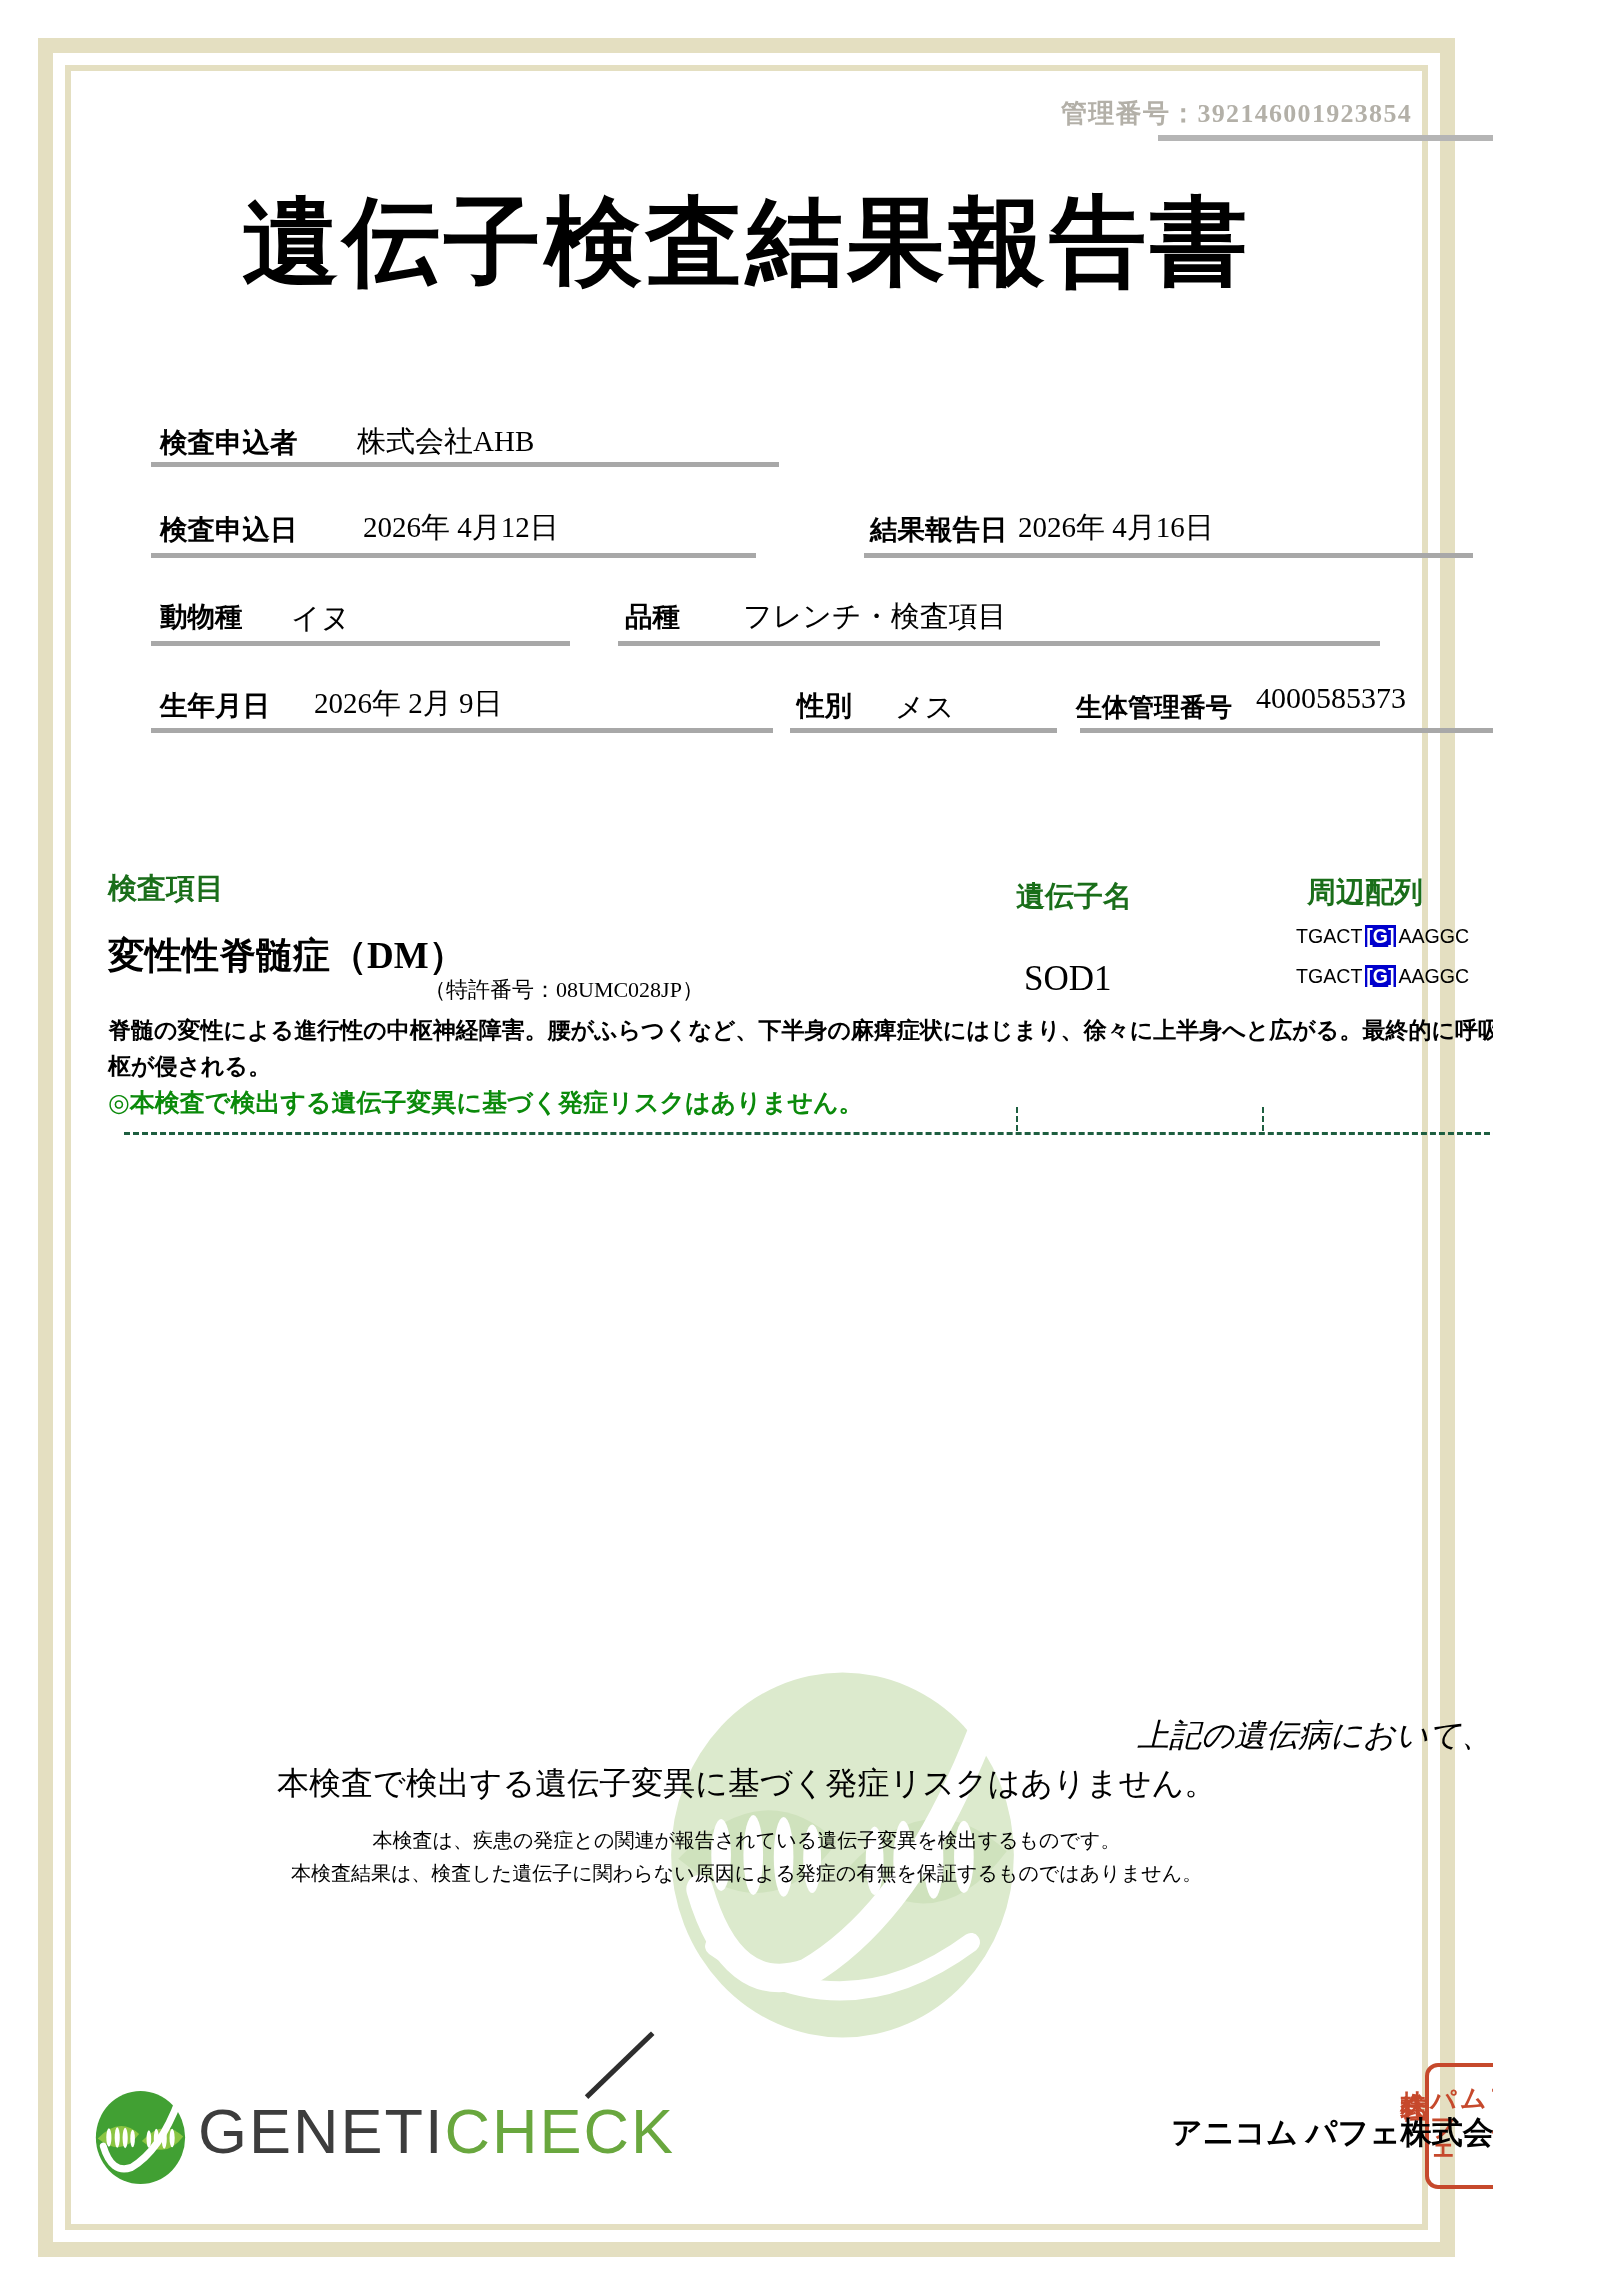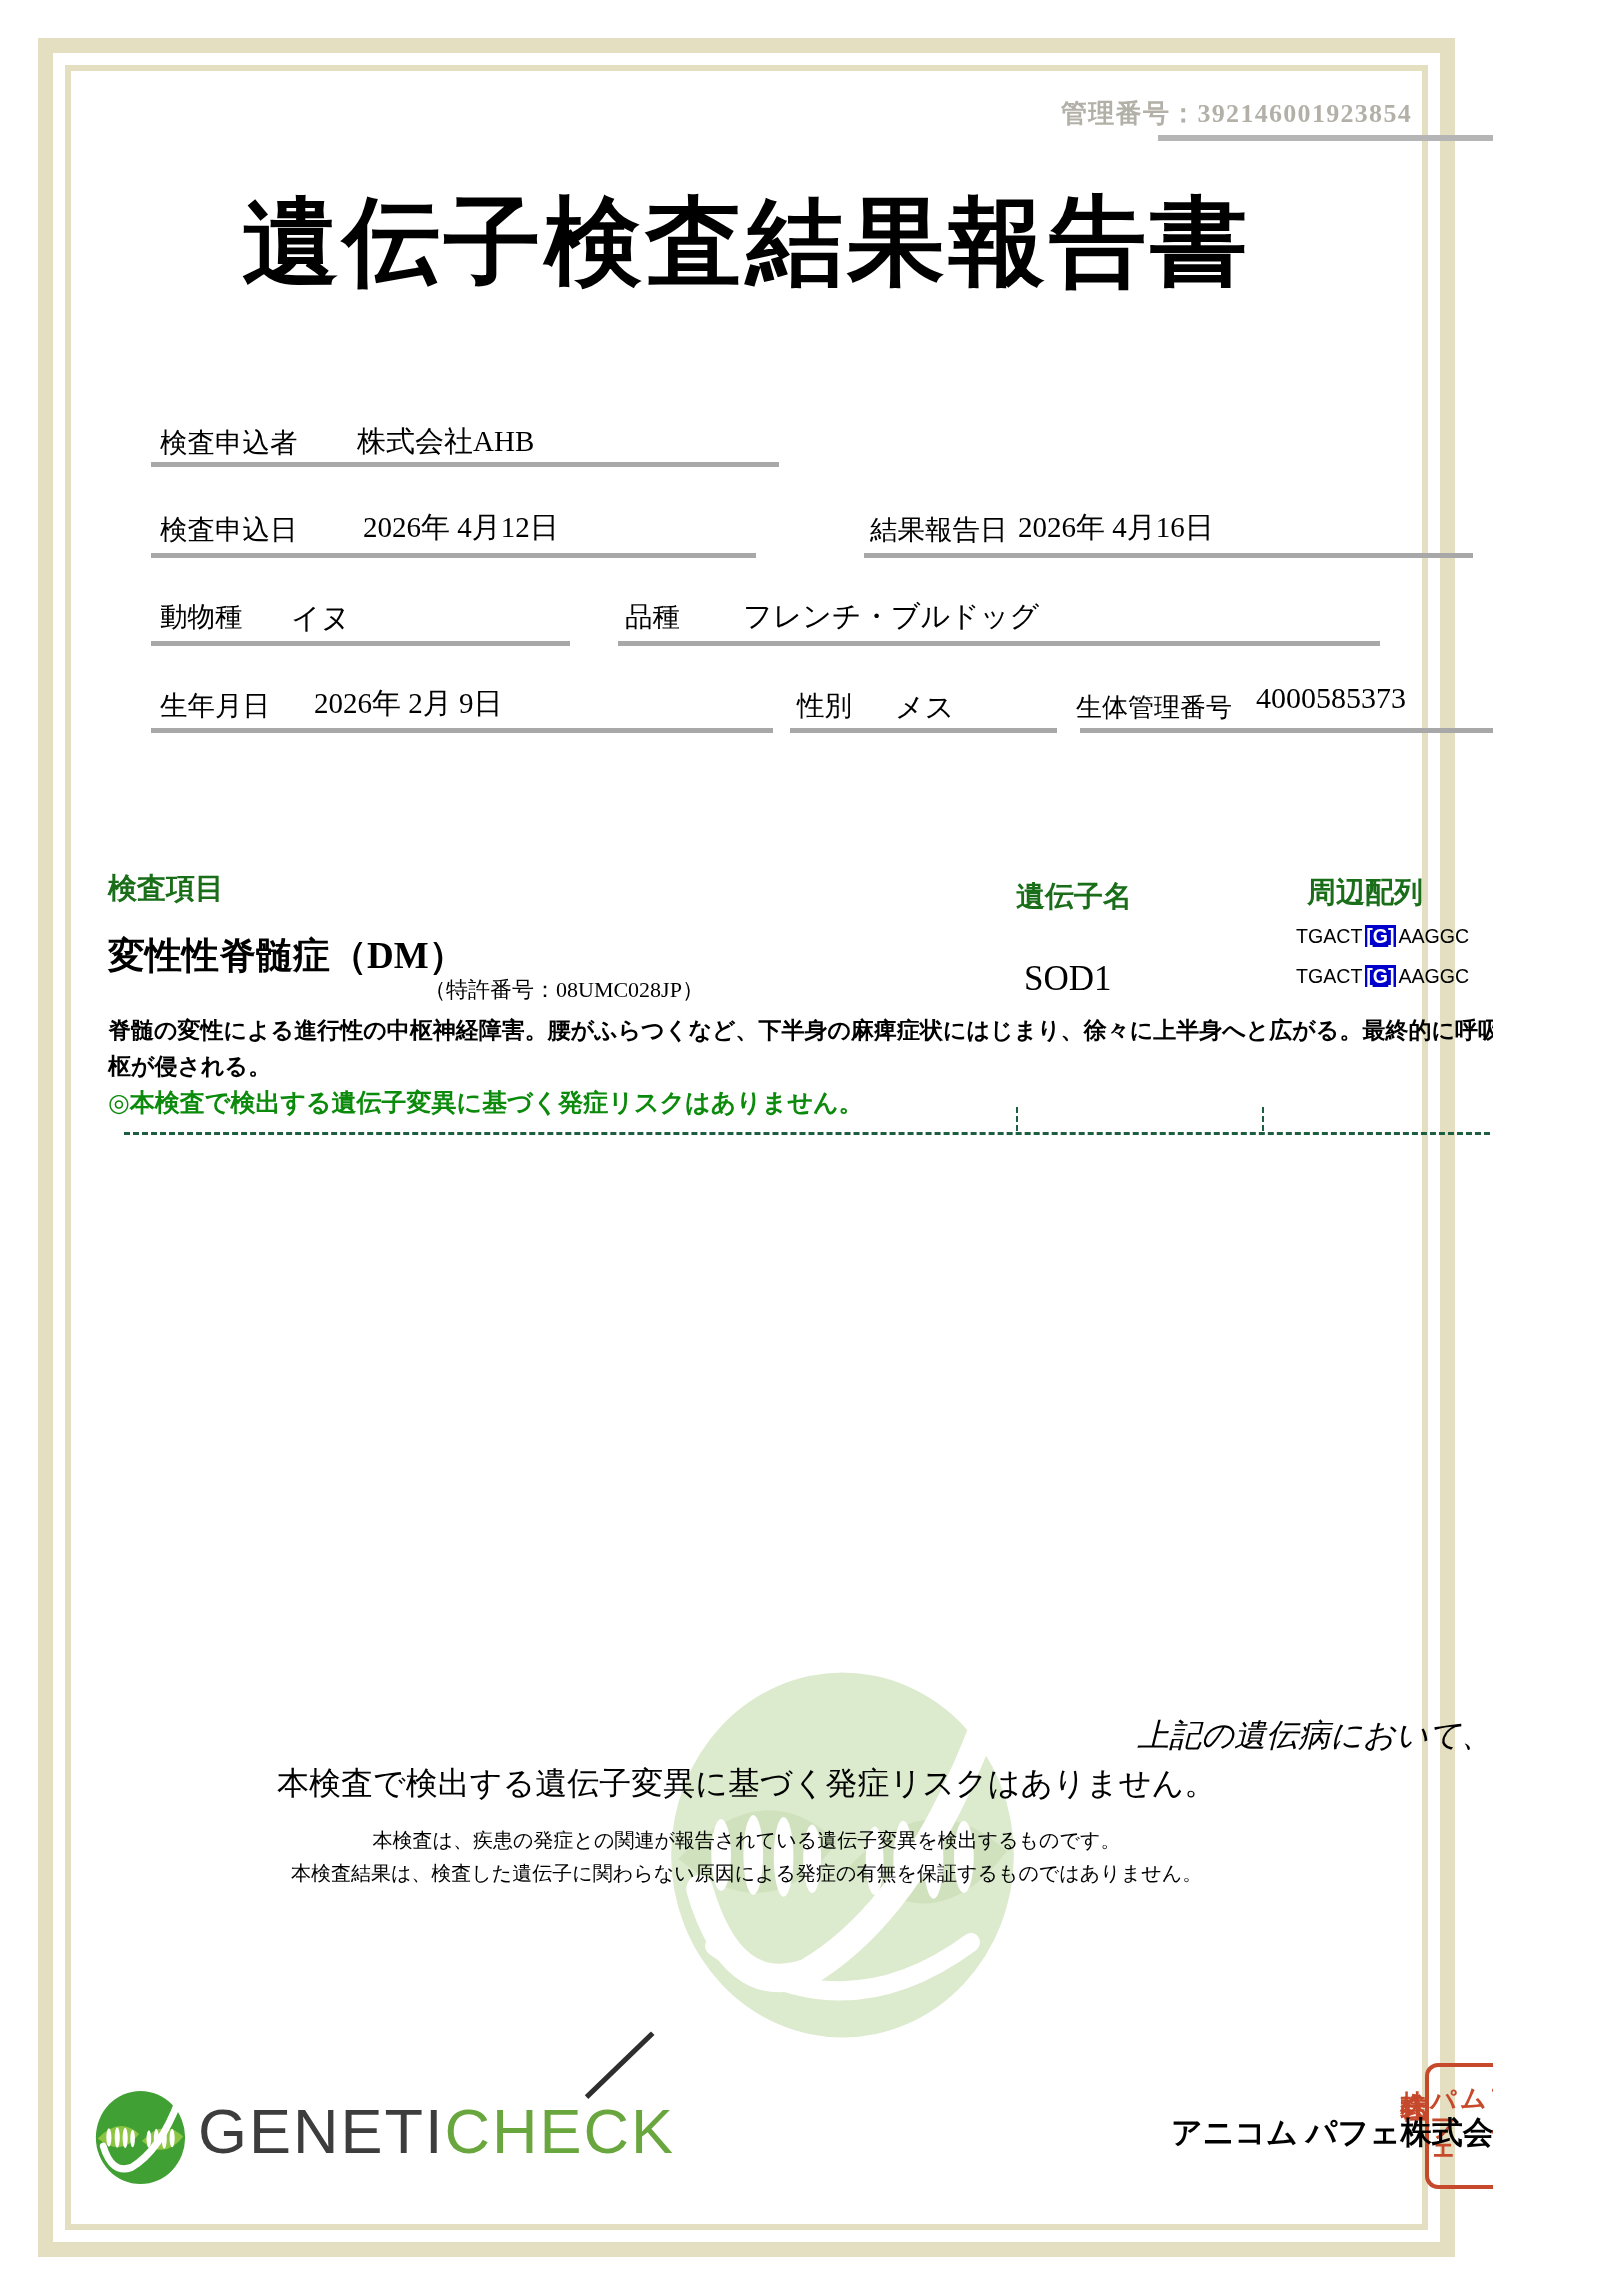--- a/index.html
+++ b/index.html
@@ -12,21 +12,21 @@
   
   .border-outer { inset:38px; border:15px solid #e4dfc1; }
   .border-inner { inset:65px; border:6.5px solid #e4dfc1; }
 
   
   .ctrl-number { top:96px; right:81px; font-size:26px; font-weight:bold; color:#b3b0a8; letter-spacing:1.3px; }
   .ctrl-underline { top:135px; left:1158px; width:383px; height:5.9px; background:#b5b5b5; }
   .doc-title { top:178px; left:0; width:100%; text-align:center; font-size:97px; font-weight:bold; letter-spacing:3.9px; }
 
   
-  .lab { font-weight:normal; font-size:27.5px; white-space:nowrap; }
+  .lab { font-weight:bold; font-size:27.5px; white-space:nowrap; }
   .val { font-size:29px; white-space:nowrap; }
   .ul  { height:5.2px; background:#a8a8a8; }
 
   .f-applicant-lab { top:425px; left:160px; }
   .f-applicant-val { top:422px; left:357px; }
   .f-applicant-ul  { top:462px; left:151px; width:628px; }
 
   .f-applydate-lab { top:512px; left:160px; }
   .f-applydate-val { top:508px; left:363px; }
   .f-applydate-ul  { top:553px; left:151px; width:605px; }
@@ -122,21 +122,21 @@
   <div class="abs val f-applydate-val">2026年 4月12日</div>
   <div class="abs ul f-applydate-ul"></div>
   <div class="abs lab f-reportdate-lab">結果報告日</div>
   <div class="abs val f-reportdate-val">2026年 4月16日</div>
   <div class="abs ul f-reportdate-ul"></div>
 
   <div class="abs lab f-species-lab">動物種</div>
   <div class="abs val f-species-val">イヌ</div>
   <div class="abs ul f-species-ul"></div>
   <div class="abs lab f-breed-lab">品種</div>
-  <div class="abs val f-breed-val">フレンチ・ブルドッグ</div>
+  <div class="abs val f-breed-val">フレンチ・検査項目</div>
   <div class="abs ul f-breed-ul"></div>
 
   <div class="abs lab f-birth-lab">生年月日</div>
   <div class="abs val f-birth-val">2026年 2月 9日</div>
   <div class="abs ul f-birth-ul"></div>
   <div class="abs lab f-sex-lab">性別</div>
   <div class="abs val f-sex-val">メス</div>
   <div class="abs ul f-sex-ul"></div>
   <div class="abs lab f-animalid-lab">生体管理番号</div>
   <div class="abs val f-animalid-val">4000585373</div>

